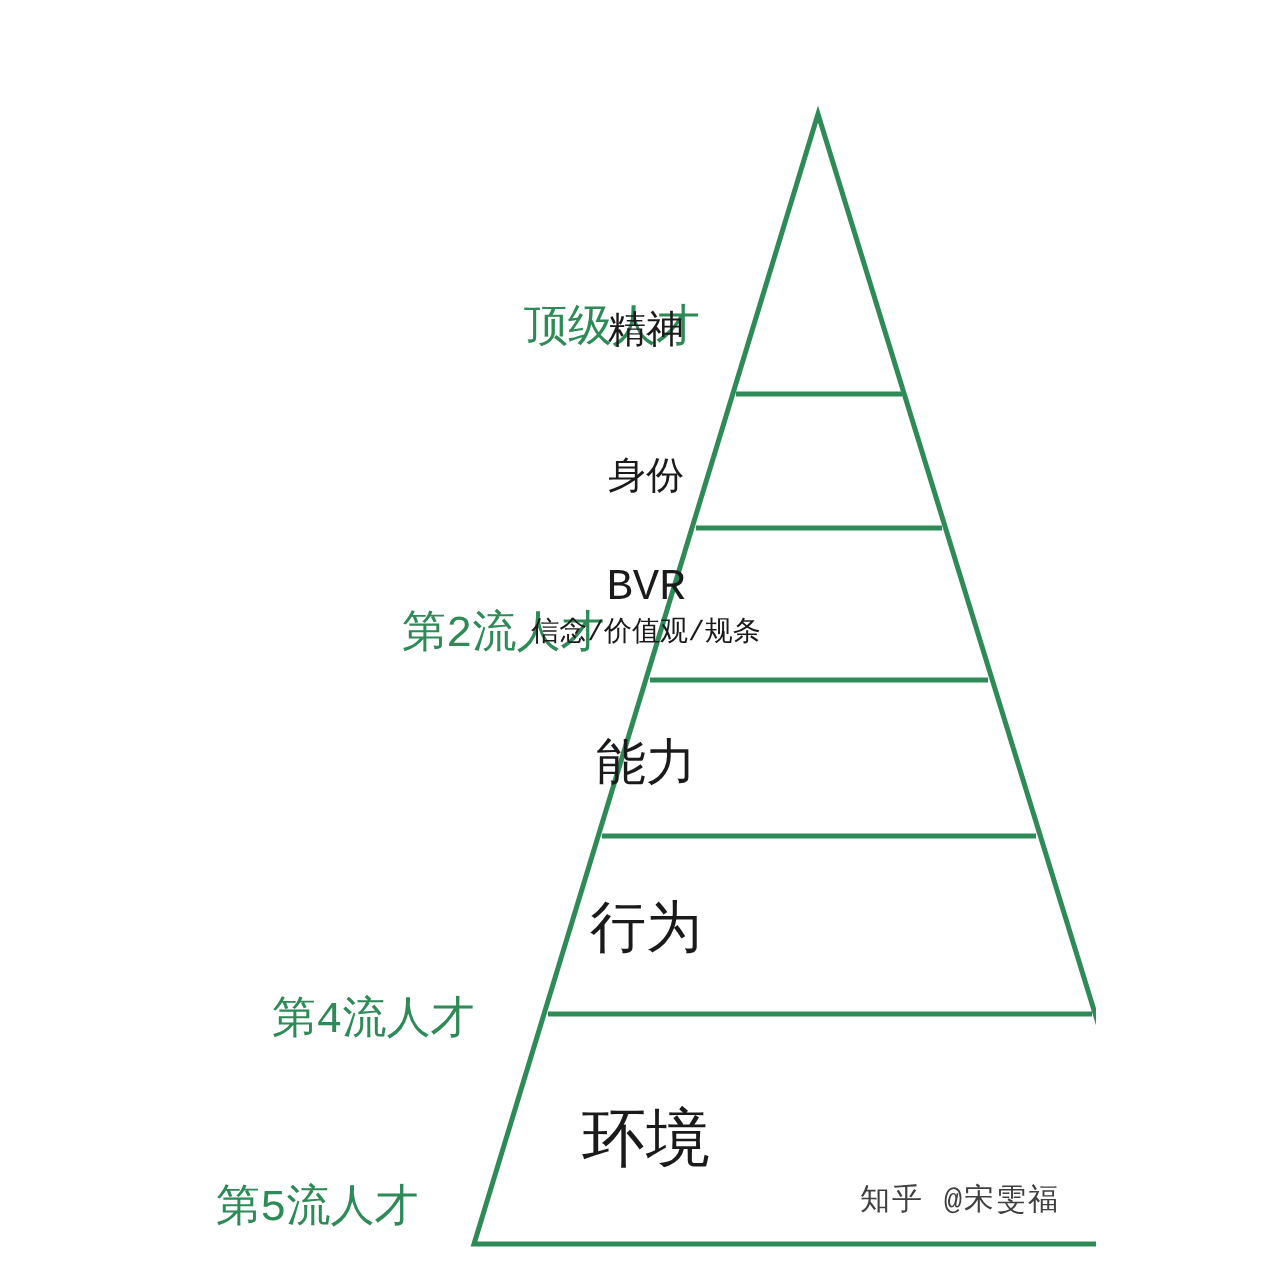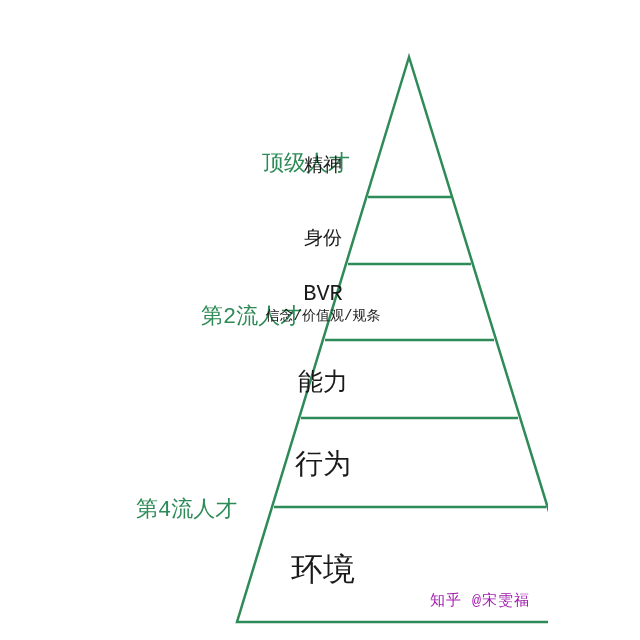--- a/index.html
+++ b/index.html
@@ -1,37 +1,38 @@
 <!DOCTYPE html>
 <html><head>
 <meta charset="utf-8">
 <style>
   html,body{margin:0;padding:0;background:#ffffff;}
   .canvas{position:relative;width:548px;height:640px;overflow:hidden;background:#fff;font-family:Liberation Mono, monospace;}
   svg.pyr{position:absolute;left:0;top:0;}
   .lbl{position:absolute;color:#2e8b57;font-size:22px;white-space:nowrap;transform:translateY(-50%);}
   .lvl{position:absolute;left:0;width:640px;text-align:center;color:#1a1a1a;white-space:nowrap;transform:translateY(-50%);}
-  .wm{position:absolute;right:18px;top:600px;font-size:15px;color:#a21caf;transform:translateY(-50%);letter-spacing:1px;}
+  .wm{position:absolute;right:18px;top:600px;font-size:15px;color:#404040;transform:translateY(-50%);letter-spacing:1px;}
 </style>
 </head>
 <body>
 
 <div class="canvas">
   <svg class="pyr" width="640" height="640">
     <polygon points="409,57 237,622 583,622" fill="none" stroke="#2e8b57" stroke-width="2.5"></polygon>
     <line x1="368" y1="197" x2="451" y2="197" stroke="#2e8b57" stroke-width="2.5"></line>
     <line x1="348" y1="264" x2="471" y2="264" stroke="#2e8b57" stroke-width="2.5"></line>
     <line x1="325" y1="340" x2="494" y2="340" stroke="#2e8b57" stroke-width="2.5"></line>
     <line x1="301" y1="418" x2="518" y2="418" stroke="#2e8b57" stroke-width="2.5"></line>
     <line x1="274" y1="507" x2="546" y2="507" stroke="#2e8b57" stroke-width="2.5"></line>
   </svg>
 
   <div class="lbl" style="left:262px;top:163px;">顶级人才</div>
   <div class="lbl" style="left:201px;top:316px;">第2流人才</div>
   <div class="lbl" style="left:136px;top:486px;margin-top:23px;">第4流人才</div>
+  <div class="lbl" style="left:108px;top:603px;">第5流人才</div>
 
   <div class="lvl" style="top:165px;font-size:19px;left:3px;">精神</div>
   <div class="lvl" style="top:238px;font-size:19px;left:3px;">身份</div>
   <div class="lvl" style="top:294px;font-size:22px;left:3px;">BVR</div>
   <div class="lvl" style="top:316px;font-size:14px;left:3px;">信念/价值观/规条</div>
   <div class="lvl" style="top:381px;font-size:25px;left:3px;">能力</div>
   <div class="lvl" style="top:464px;font-size:28px;left:3px;">行为</div>
   <div class="lvl" style="top:570px;font-size:32px;left:3px;">环境</div>
 
   <div class="wm">知乎 @宋雯福</div>

